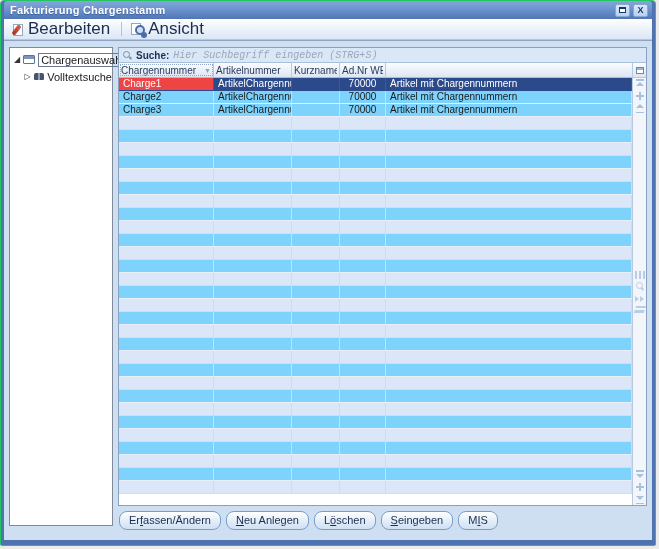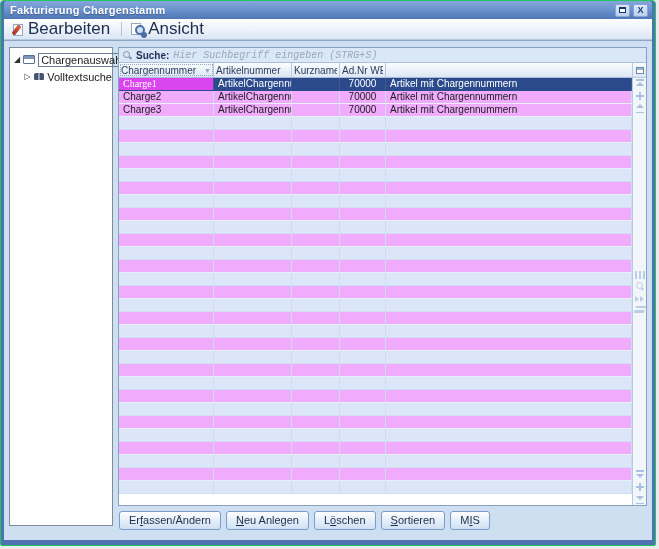--- a/index.html
+++ b/index.html
@@ -65,27 +65,27 @@
   .grid-main{ flex:1; display:flex; flex-direction:column; min-width:0; }
 
   .grid-header{ height:15px; display:flex; background:linear-gradient(180deg,#fbfdfe,#dce6f3); border-bottom:1px solid #a9bcd8; font-size:10px; color:#2a3c5e; flex:0 0 auto; }
   .hcell{ display:flex; align-items:center; padding:0 2px; border-right:1px solid #b9c9e0; overflow:hidden; white-space:nowrap; }
   .hcell.sorted{ outline:1px dotted #93a9cb; outline-offset:-2px; }
   .hcell .htext{ flex:1; overflow:hidden; }
   .sort-arrow{ font-size:7px; color:#8fa3c0; margin-left:2px; }
   .hcell.muted{ color:#98a6bd; }
 
   .grid-body{ flex:1; overflow:hidden; }
-  .grow{ display:flex; height:13px; border-bottom:1px solid #e9eff9; background:#f0abfc; }
+  .grow{ display:flex; height:13px; border-bottom:1px solid #e9eff9; background:#7dd3fc; }
   .grow.alt{ background:#dbe7f8; border-bottom-color:#cfdef2; }
   .gcell{ padding:0 4px; font-size:10px; line-height:12px; color:#1a1a1a; border-right:1px solid #cddcf0; overflow:hidden; white-space:nowrap; }
   .gcell.num{ text-align:center; }
   .grow.selected{ background:#2a4a8b; border-bottom-color:#2a4a8b; }
   .grow.selected .gcell{ color:#ffffff; border-right-color:#41598f; }
-  .grow.selected .gcell:first-child{ background:#d946ef;font-family:Liberation Serif, serif; }
+  .grow.selected .gcell:first-child{ background:#ef4444; }
   .c0{ width:95px; flex:0 0 95px; } .c1{ width:78px; flex:0 0 78px; } .c2{ width:48px; flex:0 0 48px; }
   .c3{ width:46px; flex:0 0 46px; } .c4{ flex:1; }
 
   
   .side-strip{ width:14px; border-left:1px solid #b9c9e0; background:#f2f6fb; display:flex; flex-direction:column; align-items:center; flex:0 0 auto; }
   .colchooser{ width:100%; height:15px; background:linear-gradient(180deg,#fbfdfe,#dce6f3); border-bottom:1px solid #b9c9e0; display:flex; align-items:center; justify-content:center; }
   .colchooser-glyph{ width:8px; height:7px; border:1px solid #6f87aa; background:linear-gradient(180deg,#9db3d2 0 2px,#fff 2px); }
   .strip-spacer{ flex:1; }
   .strip-icon{ width:12px; height:10px; position:relative; margin:1px 0; }
   .tri{ width:0; height:0; border-left:4px solid transparent; border-right:4px solid transparent; position:absolute; left:2px; }
@@ -99,21 +99,21 @@
   .mini-glass{ width:10px; height:10px; position:relative; margin:1px; }
   .mini-glass::before{ content:""; position:absolute; left:1px; top:0; width:5px; height:5px; border:1.5px solid #b9cde8; border-radius:50%; }
   .mini-glass::after{ content:""; position:absolute; left:6px; top:6px; width:3px; height:1.5px; background:#b9cde8; transform:rotate(45deg); }
   .dbl-tri::before{ content:""; position:absolute; left:1px; top:2px; width:0; height:0; border-top:3px solid transparent; border-bottom:3px solid transparent; border-left:4px solid #b9cde8; }
   .dbl-tri::after{ content:""; position:absolute; left:6px; top:2px; width:0; height:0; border-top:3px solid transparent; border-bottom:3px solid transparent; border-left:4px solid #b9cde8; }
   .eq-bars{ width:10px; height:7px; margin:1px; background:linear-gradient(180deg,#b9cde8 0 2px,transparent 2px 4px,#b9cde8 4px 6px); transform:skewX(-20deg); }
 
   
   .button-bar{ height:27px; display:flex; align-items:center; gap:5px; padding:4px 2px 2px 1px; flex:0 0 auto; }
   .act-btn{ font-family:"Liberation Sans",sans-serif; font-size:11px; color:#1c2c4e; padding:2px 9px 3px 9px;
-    background:linear-gradient(180deg,#ffffff 0%,#e7f0fa 45%,#cfe0f4 100%); border:1px solid #7a9cc9; border-radius:3px;
+    background:linear-gradient(180deg,#ffffff 0%,#e7f0fa 45%,#cfe0f4 100%); border:1px solid #7a9cc9; border-radius:8px;
     box-shadow:inset 0 1px 0 #ffffff; cursor:default; white-space:nowrap; }
   .act-btn .mn{ text-decoration:underline; }
 </style>
 </head>
 <body>
 
 <div class="window">
 
   <div class="titlebar">
     <span class="title">Fakturierung Chargenstamm</span>
@@ -433,19 +433,19 @@
               </span>
           </div>
         </div>
 
       </div>
 
       <div class="button-bar">
           <button class="act-btn"><span>Er</span><span class="mn">f</span><span>assen/Ändern</span></button>
           <button class="act-btn"><span></span><span class="mn">N</span><span>eu Anlegen</span></button>
           <button class="act-btn"><span>L</span><span class="mn">ö</span><span>schen</span></button>
-          <button class="act-btn"><span></span><span class="mn">S</span><span>ortieren</span></button>
+          <button class="act-btn"><span></span><span class="mn">S</span><span>eingeben</span></button>
           <button class="act-btn"><span>M</span><span class="mn">I</span><span>S</span></button>
         </div>
     </div>
 
   </div>
 </div>
 
 </body></html>

